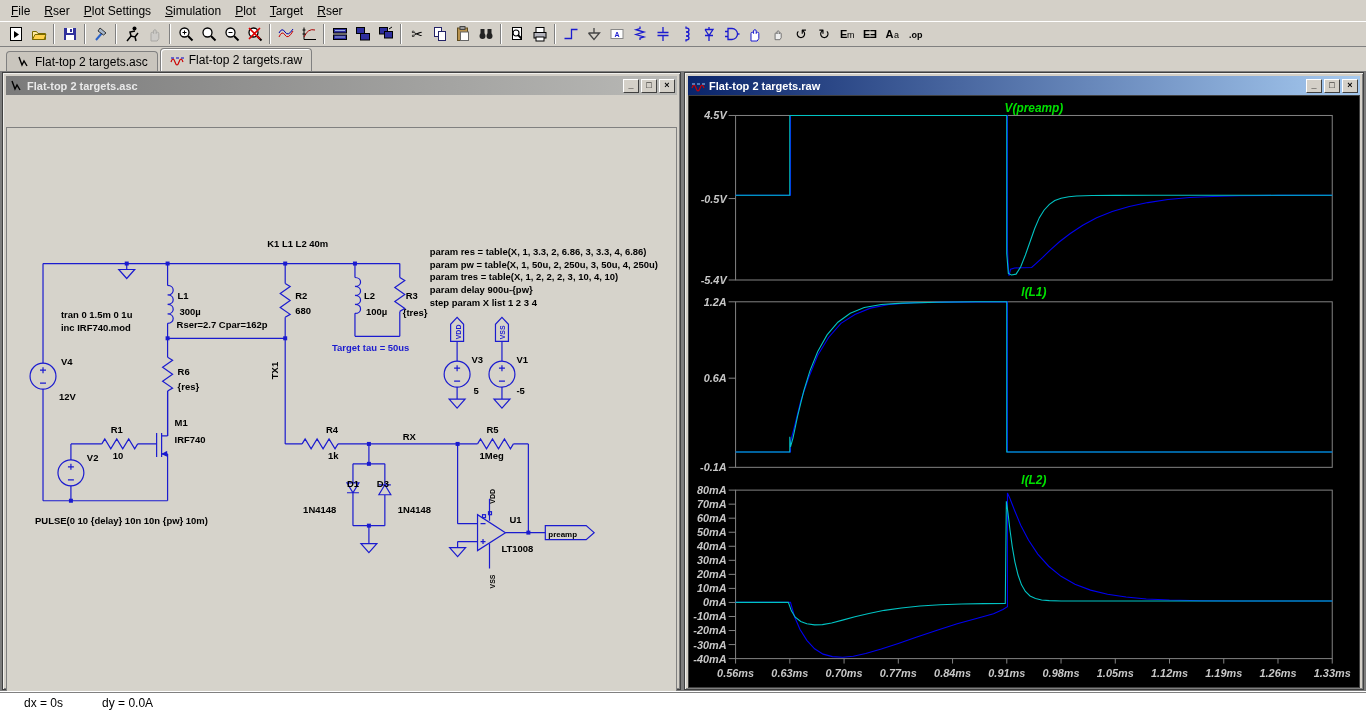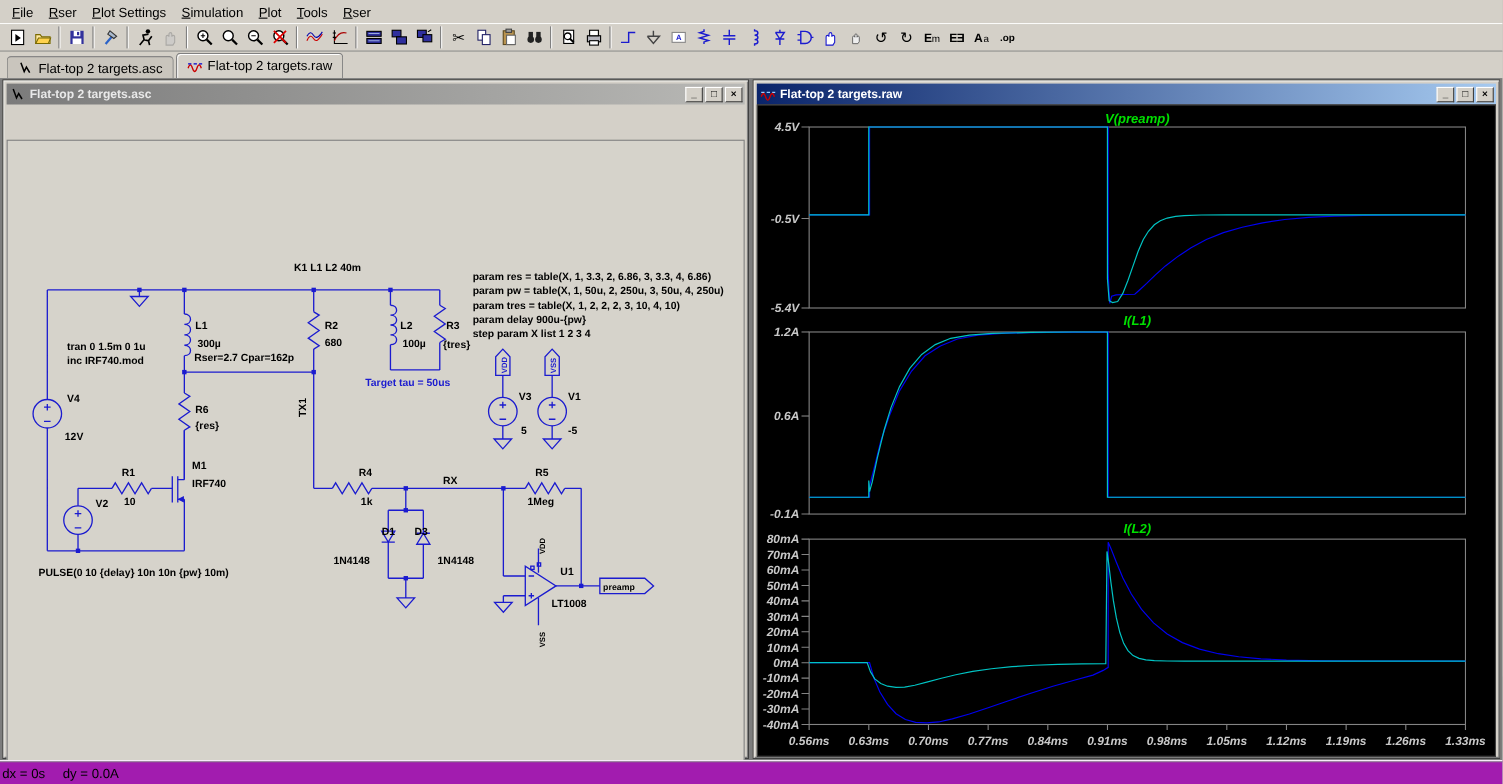--- a/index.html
+++ b/index.html
@@ -43,35 +43,35 @@
     display:flex; align-items:center; justify-content:center; line-height:1; }
   .win-icon { width:14px; height:14px; flex:0 0 auto; }
 
   .client-schem { width:671px; height:592px; background:#d6d3cb; border:1px solid #808080;margin-top:32px; }
   .client-wave  { width:672px; height:593px; background:#000; border:1px solid #404040;font-style:italic; }
   #schem-svg, #wave-svg { display:block; width:100%; height:100%; }
   #wave-svg text, #schem-svg text { font-family:"Liberation Sans", sans-serif; }
 
   
   #statusbar { position:absolute; left:0; top:691px; width:1366px; height:22px;
-    background:#a21caf; border-top:1px solid #fff; box-shadow:inset 0 1px 0 #808080;
-    display:flex; align-items:center; font-size:12px; color:#000; padding-left:2px; gap:16px; }
+    background:#ffffff; border-top:1px solid #fff; box-shadow:inset 0 1px 0 #808080;
+    display:flex; align-items:center; font-size:12px; color:#000; padding-left:24px; gap:39px; }
 </style>
 </head>
 <body>
 
 <div id="app">
 
   <div id="menubar">
       <span class="menu-item">File</span>
       <span class="menu-item">Rser</span>
       <span class="menu-item">Plot Settings</span>
       <span class="menu-item">Simulation</span>
       <span class="menu-item">Plot</span>
-      <span class="menu-item">Tools</span>
+      <span class="menu-item">Target</span>
       <span class="menu-item">Rser</span>
     </div>
   <div id="toolbar">
       <div class="tb-btn">
         <svg viewBox="0 0 18 18" width="18" height="18">
           <rect x="3.5" y="2.5" width="11" height="13" fill="#fff" stroke="#000"></rect>
           <path d="M7,6 l5,3.5 -5,3.5 z" fill="#000"></path>
         </svg>
       </div>
       <div class="tb-btn">

